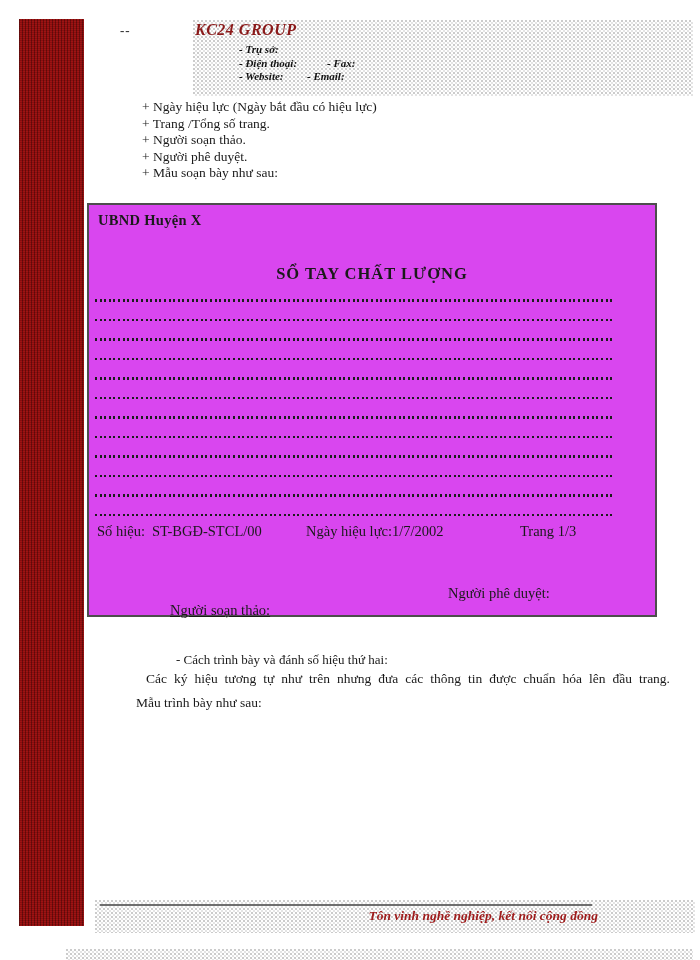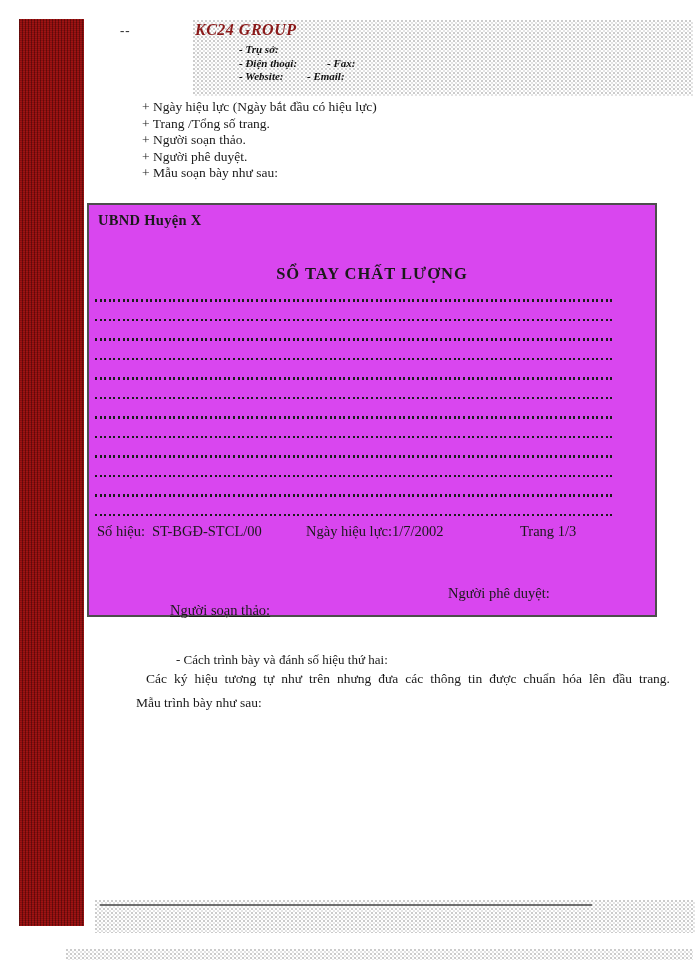--- a/index.html
+++ b/index.html
@@ -128,15 +128,16 @@
       <span class="sig-right">Người phê duyệt:</span>
     </div>
   </div>
 
   <div class="afterbox-line1">- Cách trình bày và đánh số hiệu thứ hai:</div>
   <div class="afterbox-para">Các ký hiệu tương tự như trên nhưng đưa các thông tin được chuẩn hóa lên đầu trang.</div>
   <div class="afterbox-line3">Mẫu trình bày như sau:</div>
 
   <div class="footer-stipple stipple"></div>
   <div class="footer-line"></div>
+  <div class="slogan">Tôn vinh nghề nghiệp, kết nối cộng đồng</div>
   <div class="bottom-strip stipple"></div>
 
 </div>
 
 </body></html>

